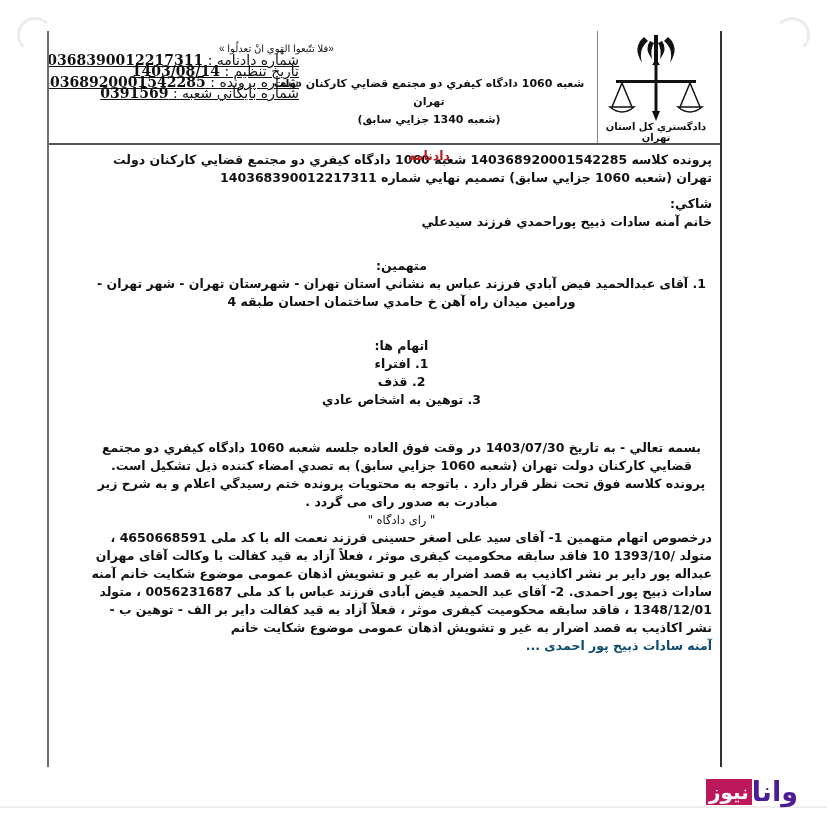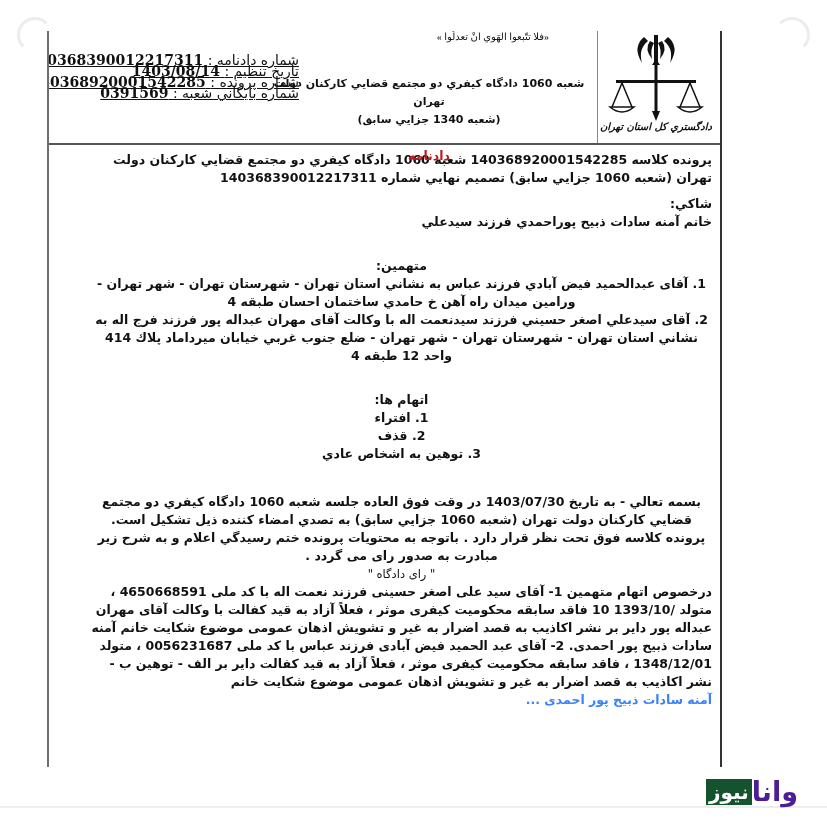--- a/index.html
+++ b/index.html
@@ -21,30 +21,30 @@
   .doc {
     position:absolute; left:47px; top:31px; width:671px; height:736px;
     border-left:2px solid #6d6d6d; border-right:2px solid #333;
     overflow:hidden; background:#fff;
   }
   .header {
     position:relative; height:112px; border-bottom:2px solid #555;
   }
   .emblem {
     position:absolute; right:6px; top:0; width:116px; height:112px;
-    border-left:1px solid #888; text-align:center;font-style:italic;
+    border-left:1px solid #888; text-align:center;
   }
   .emblem svg { display:block; margin:2px auto 0; }
   .emblem .court-name {
     font-family:"DejaVu Sans", sans-serif; font-size:10px; font-weight:bold;
     direction:rtl; margin-top:-2px;
   }
   .verse {
-    position:absolute; left:170px; width:330px; top:0; text-align:right;
-    font-size:10px; direction:rtl; font-family:Liberation Serif, serif;
+    position:absolute; left:170px; width:330px; top:12px; text-align:left;
+    font-size:10px; direction:rtl; font-family:Liberation Sans, sans-serif;
   }
   .branch {
     position:absolute; left:210px; width:340px; top:44px; text-align:center; direction:rtl;
     font-family:"DejaVu Sans", sans-serif; font-size:11px; font-weight:bold; line-height:18px;
   }
   .branch .title {
     color:#b91c1c; font-size:12.5px; margin-top:18px;
   }
   .meta {
     position:absolute; left:50px; top:24px; width:200px; direction:rtl; text-align:right;
@@ -54,28 +54,28 @@
   .meta .val { font-family:"DejaVu Serif", serif; font-weight:bold; }
   .body {
     direction:rtl; text-align:right; padding:6px 8px 0 6px;
     font-family:"DejaVu Sans", sans-serif; font-weight:bold; font-size:12.5px; line-height:18px;margin-left:36px;
   }
   .body p { margin:0; }
   .sec { margin-top:8px; }
   .gap-lg { margin-top:26px;text-align:center; }
   .center { text-align:center; }
   .verdict-title { font-weight:normal; font-size:11.5px; margin:26px 0 12px; }
-  .cut { color:#3b82f6; }
+  .cut { color:#0c4a6e; }
   .logo {
     position:absolute; left:714px; top:775px; width:84px; height:34px;
     display:flex; align-items:center; direction:rtl;
     font-family:"DejaVu Sans", sans-serif; font-weight:bold;
   }
   .logo .a { color:#4c1d95; font-size:27px; letter-spacing:-1px; line-height:34px; }
-  .logo .b { background:#14532d; color:#fff; font-size:20px; line-height:26px; padding:0 3px; }
+  .logo .b { background:#be185d; color:#fff; font-size:20px; line-height:26px; padding:0 3px; }
 </style>
 </head>
 <body>
 
 <div class="corner tl"></div>
 <div class="corner tr"></div>
 
 <div class="doc">
   <div class="header">
     <div class="emblem">
@@ -121,21 +121,20 @@
     <p>پرونده كلاسه 140368920001542285 شعبه 1060 دادگاه كيفري دو مجتمع قضايي كاركنان دولت تهران (شعبه 1060 جزايي سابق) تصميم نهايي شماره 140368390012217311</p>
 
     <div class="sec">
       <p>شاكي:</p>
       <p>خانم آمنه سادات ذبيح پوراحمدي فرزند سيدعلي</p>
     </div>
 
     <div class="gap-lg">
       <p>متهمين:</p>
       <p>1. آقاى عبدالحميد فيض آبادي فرزند عباس به نشاني استان تهران - شهرستان تهران - شهر تهران - ورامين ميدان راه آهن خ حامدي ساختمان احسان طبقه 4</p>
-      <p>2. آقاى سيدعلي اصغر حسيني فرزند سيدنعمت اله با وكالت آقاى مهران عبداله پور فرزند فرج اله به نشاني استان تهران - شهرستان تهران - شهر تهران - ضلع جنوب غربي خيابان ميرداماد پلاك 414 واحد 12 طبقه 4</p>
     </div>
 
     <div class="gap-lg">
       <p>اتهام ها:</p>
       <p>1. افتراء</p>
       <p>2. قذف</p>
       <p>3. توهين به اشخاص عادي</p>
     </div>
 
     <div class="gap-lg" style="margin-top:30px">

